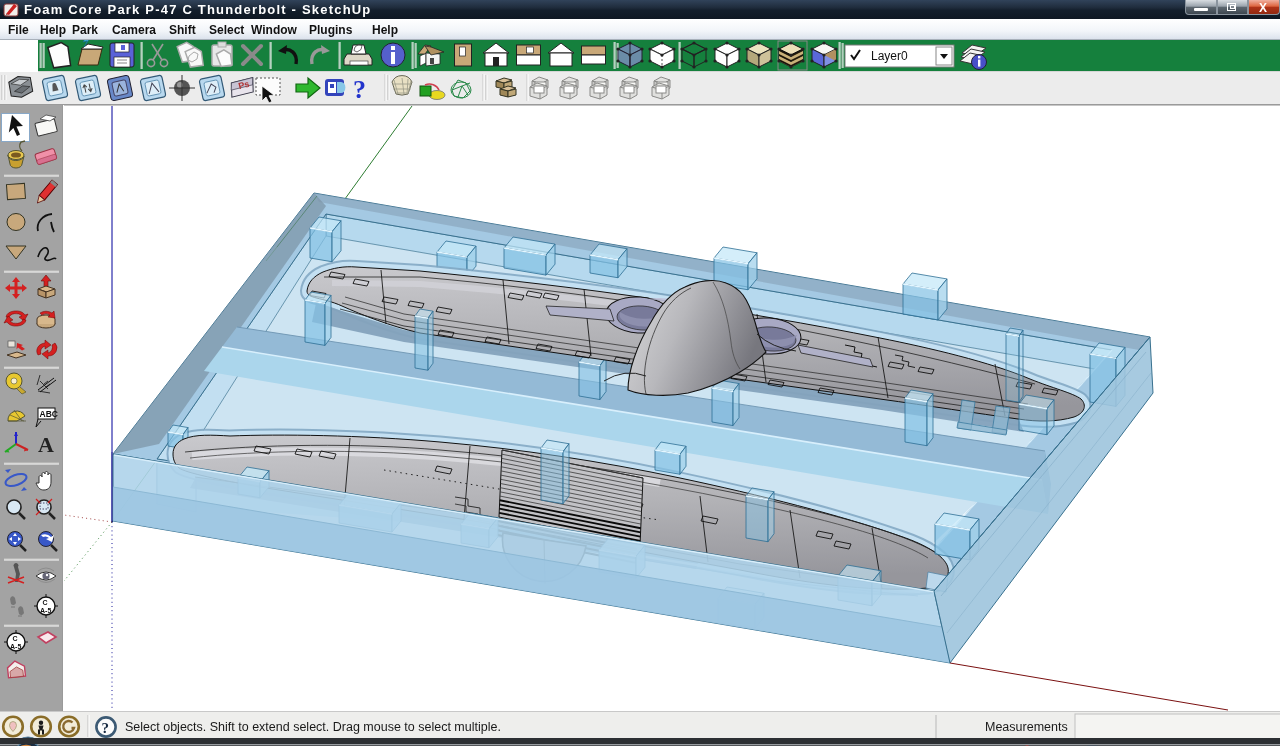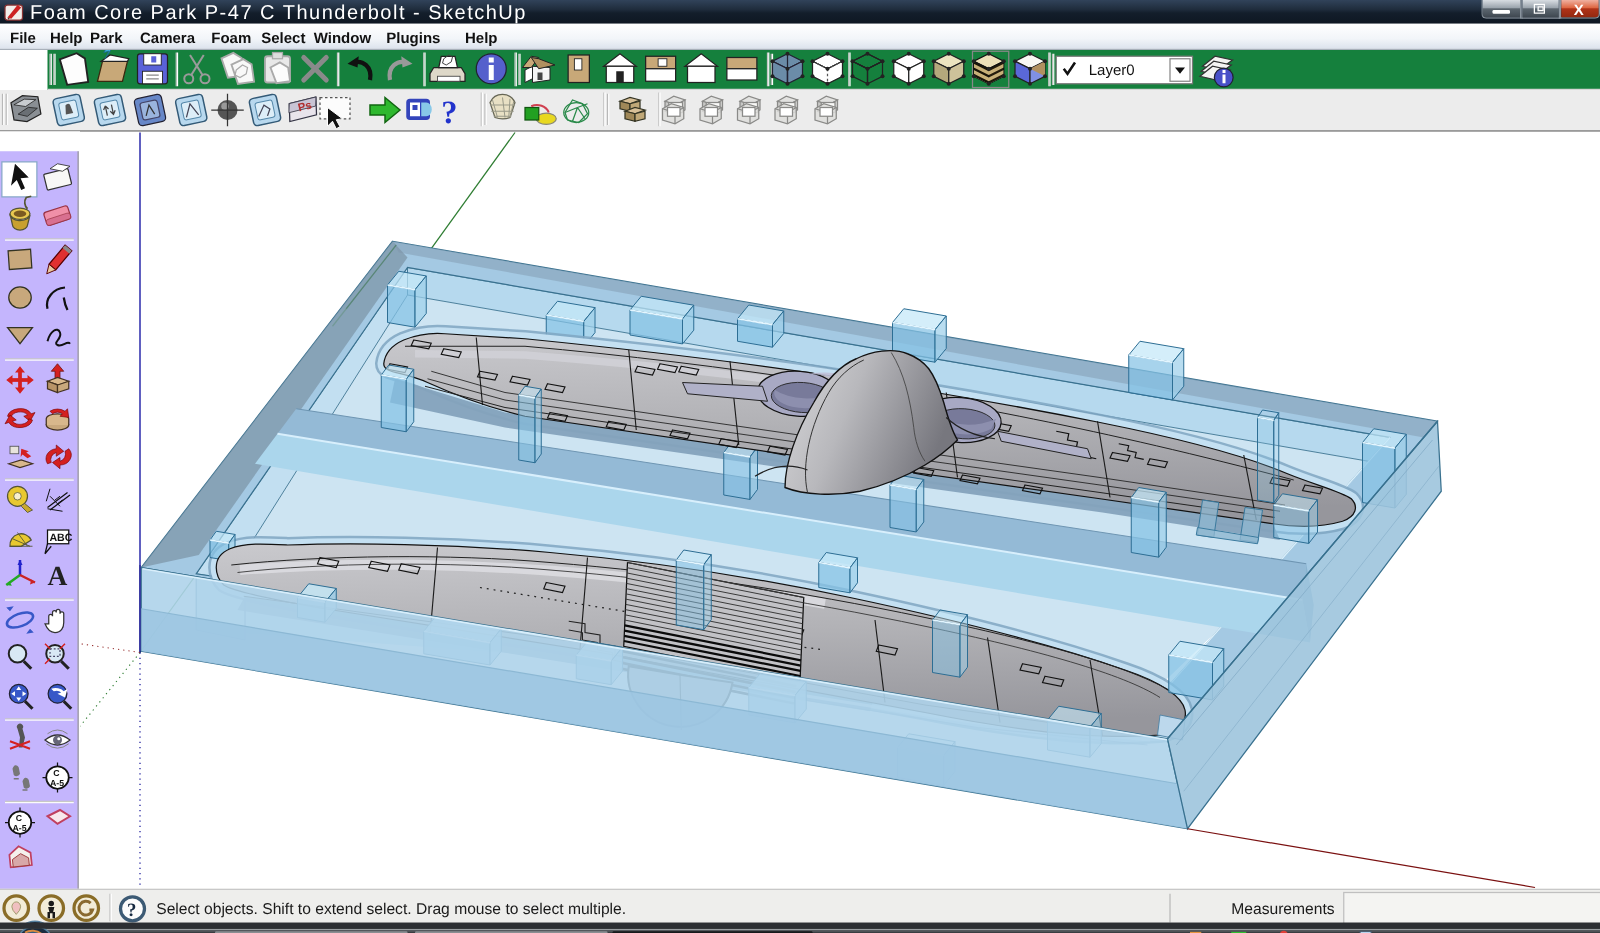--- a/index.html
+++ b/index.html
@@ -1,38 +1,38 @@
 <!DOCTYPE html>
 <html><head>
 <meta charset="utf-8">
 <style>
   * { margin:0; padding:0; box-sizing:border-box; }
   html,body { width:1280px; height:746px; overflow:hidden; font-family:"Liberation Sans", sans-serif; background:#fff; }
   .abs { position:absolute; }
   #titlebar { left:0; top:0; width:1280px; height:19px;
     background:linear-gradient(#31435a 0%, #1f2c3c 40%, #131e2b 55%, #0e1722 100%); }
-  #titletext { left:24px; top:2px; color:#fff; font-size:16px; font-weight:normal; letter-spacing:1.2px; }
+  #titletext { left:24px; top:2px; color:#fff; font-size:13px; font-weight:bold; letter-spacing:1.2px; }
   .wbtn { position:absolute; top:0; height:15px; border:1px solid #8a949e; border-top:none; }
   #bmin { left:1185px; width:32px; border-radius:0 0 0 4px;
     background:linear-gradient(#d8dde2 0%, #9aa3ac 45%, #5d6770 50%, #3e4750 100%); }
   #bmax { left:1217px; width:31px;
     background:linear-gradient(#d8dde2 0%, #9aa3ac 45%, #5d6770 50%, #3e4750 100%); }
   #bclose { left:1248px; width:32px; border-radius:0 0 4px 0;
     background:linear-gradient(#f0b0a0 0%, #dd6540 45%, #b03318 50%, #922810 100%); }
   #bmin span { position:absolute; left:8px; top:8px; width:14px; height:3px; background:#fff; border-radius:1px;}
   #bmax span { position:absolute; left:9px; top:3px; width:9px; height:8px; border:1px solid #fff;}
   #bmax i { position:absolute; left:12px; top:5px; width:5px; height:4px; border:1px solid #fff; background:#808890;}
   #bclose span { position:absolute; left:10px; top:1px; color:#fff; font-size:12px; font-weight:bold;}
   #menubar { left:0; top:19px; width:1280px; height:21px;
     background:linear-gradient(#ffffff 0%, #f2f5f9 60%, #dce3ed 100%);
     border-bottom:1px solid #a8b0ba; font-size:12px; color:#111; }
   #menubar span { position:absolute; top:4px;font-weight:bold; }
   #tb1 { left:0; top:40px; width:1280px; height:32px; background:#15803d; border-bottom:1px solid #d6d6d6;margin-left:38px;}
   #tb2 { left:0; top:72px; width:1280px; height:33px; background:#ececec; border-bottom:1px solid #9a9a9a;}
-  #palette { left:0; top:121px; width:63px; height:606px; background:#c4b5fd; border-right:1px solid #9a9a9a; }
+  #palette { left:0; top:105px; width:63px; height:606px; background:#a3a3a3; border-right:1px solid #9a9a9a; }
   #canvas { left:64px; top:105px; width:1216px; height:606px; background:#fff; }
   #statusbar { left:0; top:711px; width:1280px; height:27px; background:#eeeeec; border-top:1px solid #c8c8c8;}
   #taskbar { left:0; top:738px; width:1280px; height:8px; background:#2c2f33; }
 </style>
 </head>
 <body>
 <div class="abs" id="titlebar">
   <svg class="abs" style="left:3px;top:1px" width="17" height="17" viewBox="0 0 17 17">
     <rect x="1" y="3" width="14" height="12" rx="2" fill="#f2eeea" stroke="#883333"></rect>
     <path d="M3 13 L11 3 L14 5 L6 14 Z" fill="#cc2222"></path>
@@ -48,21 +48,21 @@
     </div>
   <div class="wbtn" id="bclose">
       <span>X</span>
     </div>
 </div>
 <div class="abs" id="menubar">
   <span style="left:8px">File</span>
   <span style="left:40px">Help</span>
   <span style="left:72px">Park</span>
   <span style="left:112px">Camera</span>
-  <span style="left:169px">Foam</span>
+  <span style="left:169px">Shift</span>
   <span style="left:209px">Select</span>
   <span style="left:251px">Window</span>
   <span style="left:309px">Plugins</span>
   <span style="left:372px">Help</span>
 </div>
 <div class="abs" id="tb1"><svg width="1280" height="31" viewBox="0 0 1280 31">
       <line x1="2" y1="3" x2="2" y2="28" stroke="#b8b8b8"></line>
       <line x1="3" y1="3" x2="3" y2="28" stroke="#fdfdfd"></line>
       <line x1="5" y1="3" x2="5" y2="28" stroke="#b8b8b8"></line>
       <line x1="6" y1="3" x2="6" y2="28" stroke="#fdfdfd"></line>

